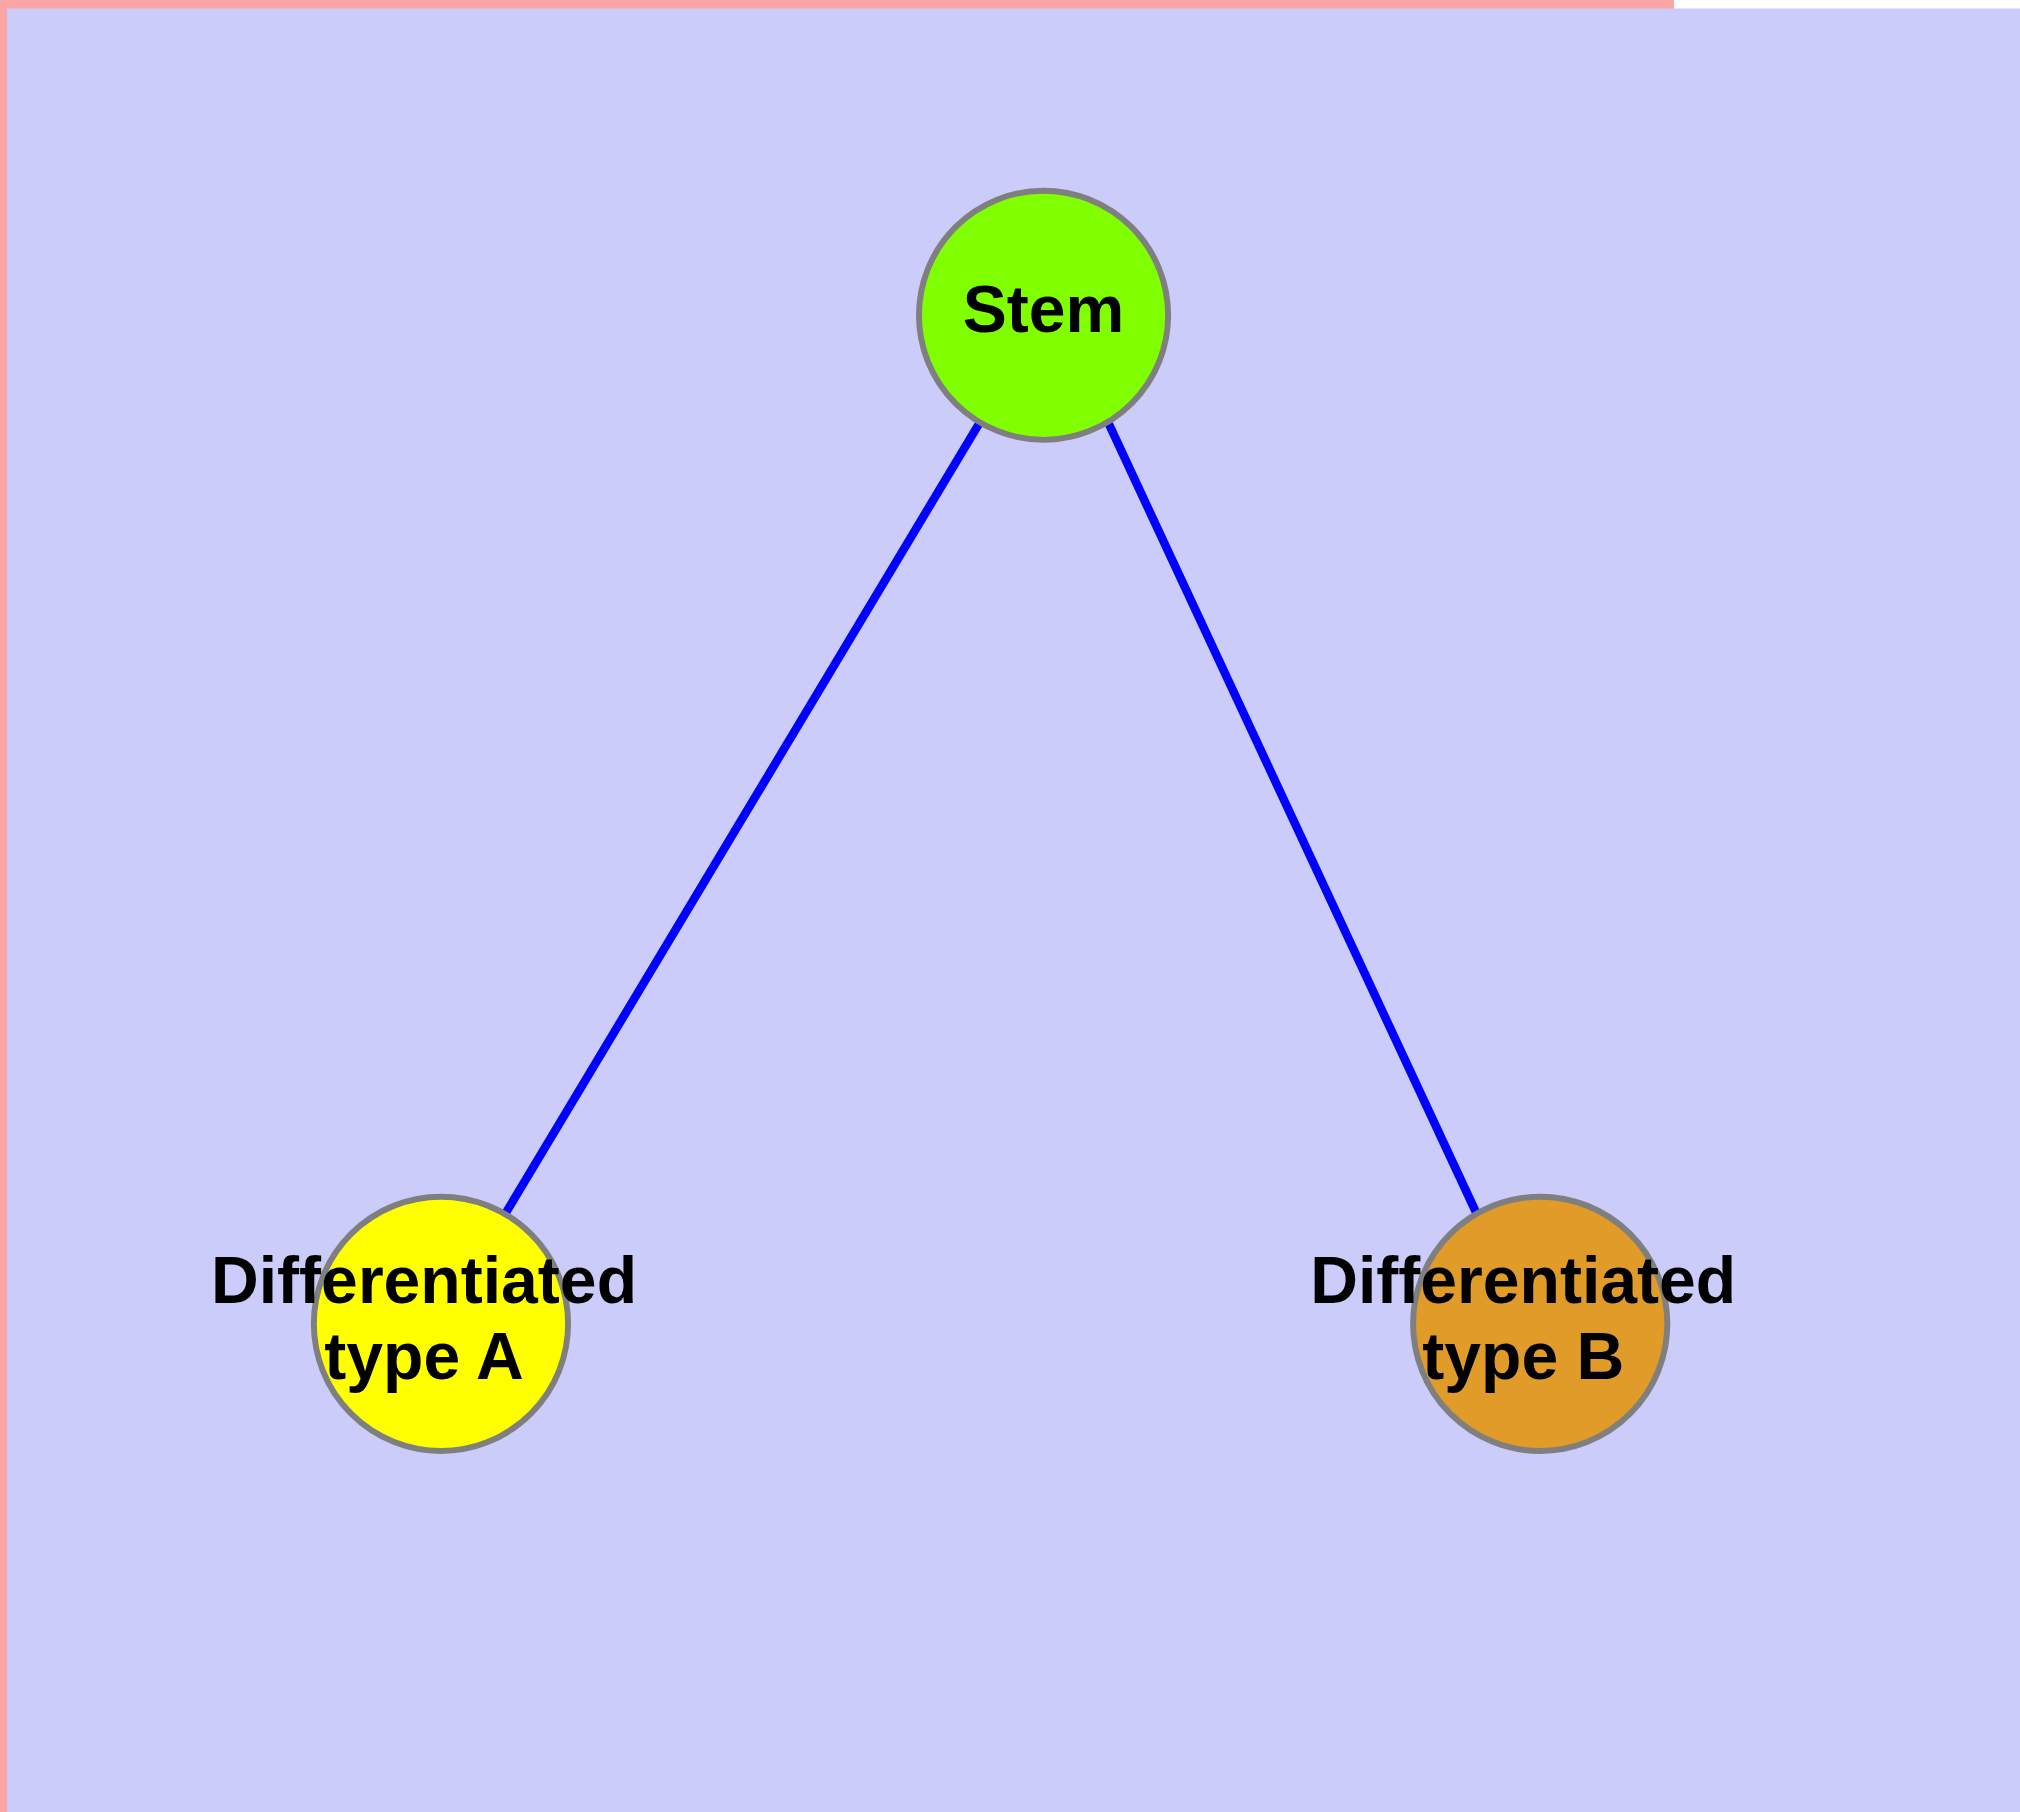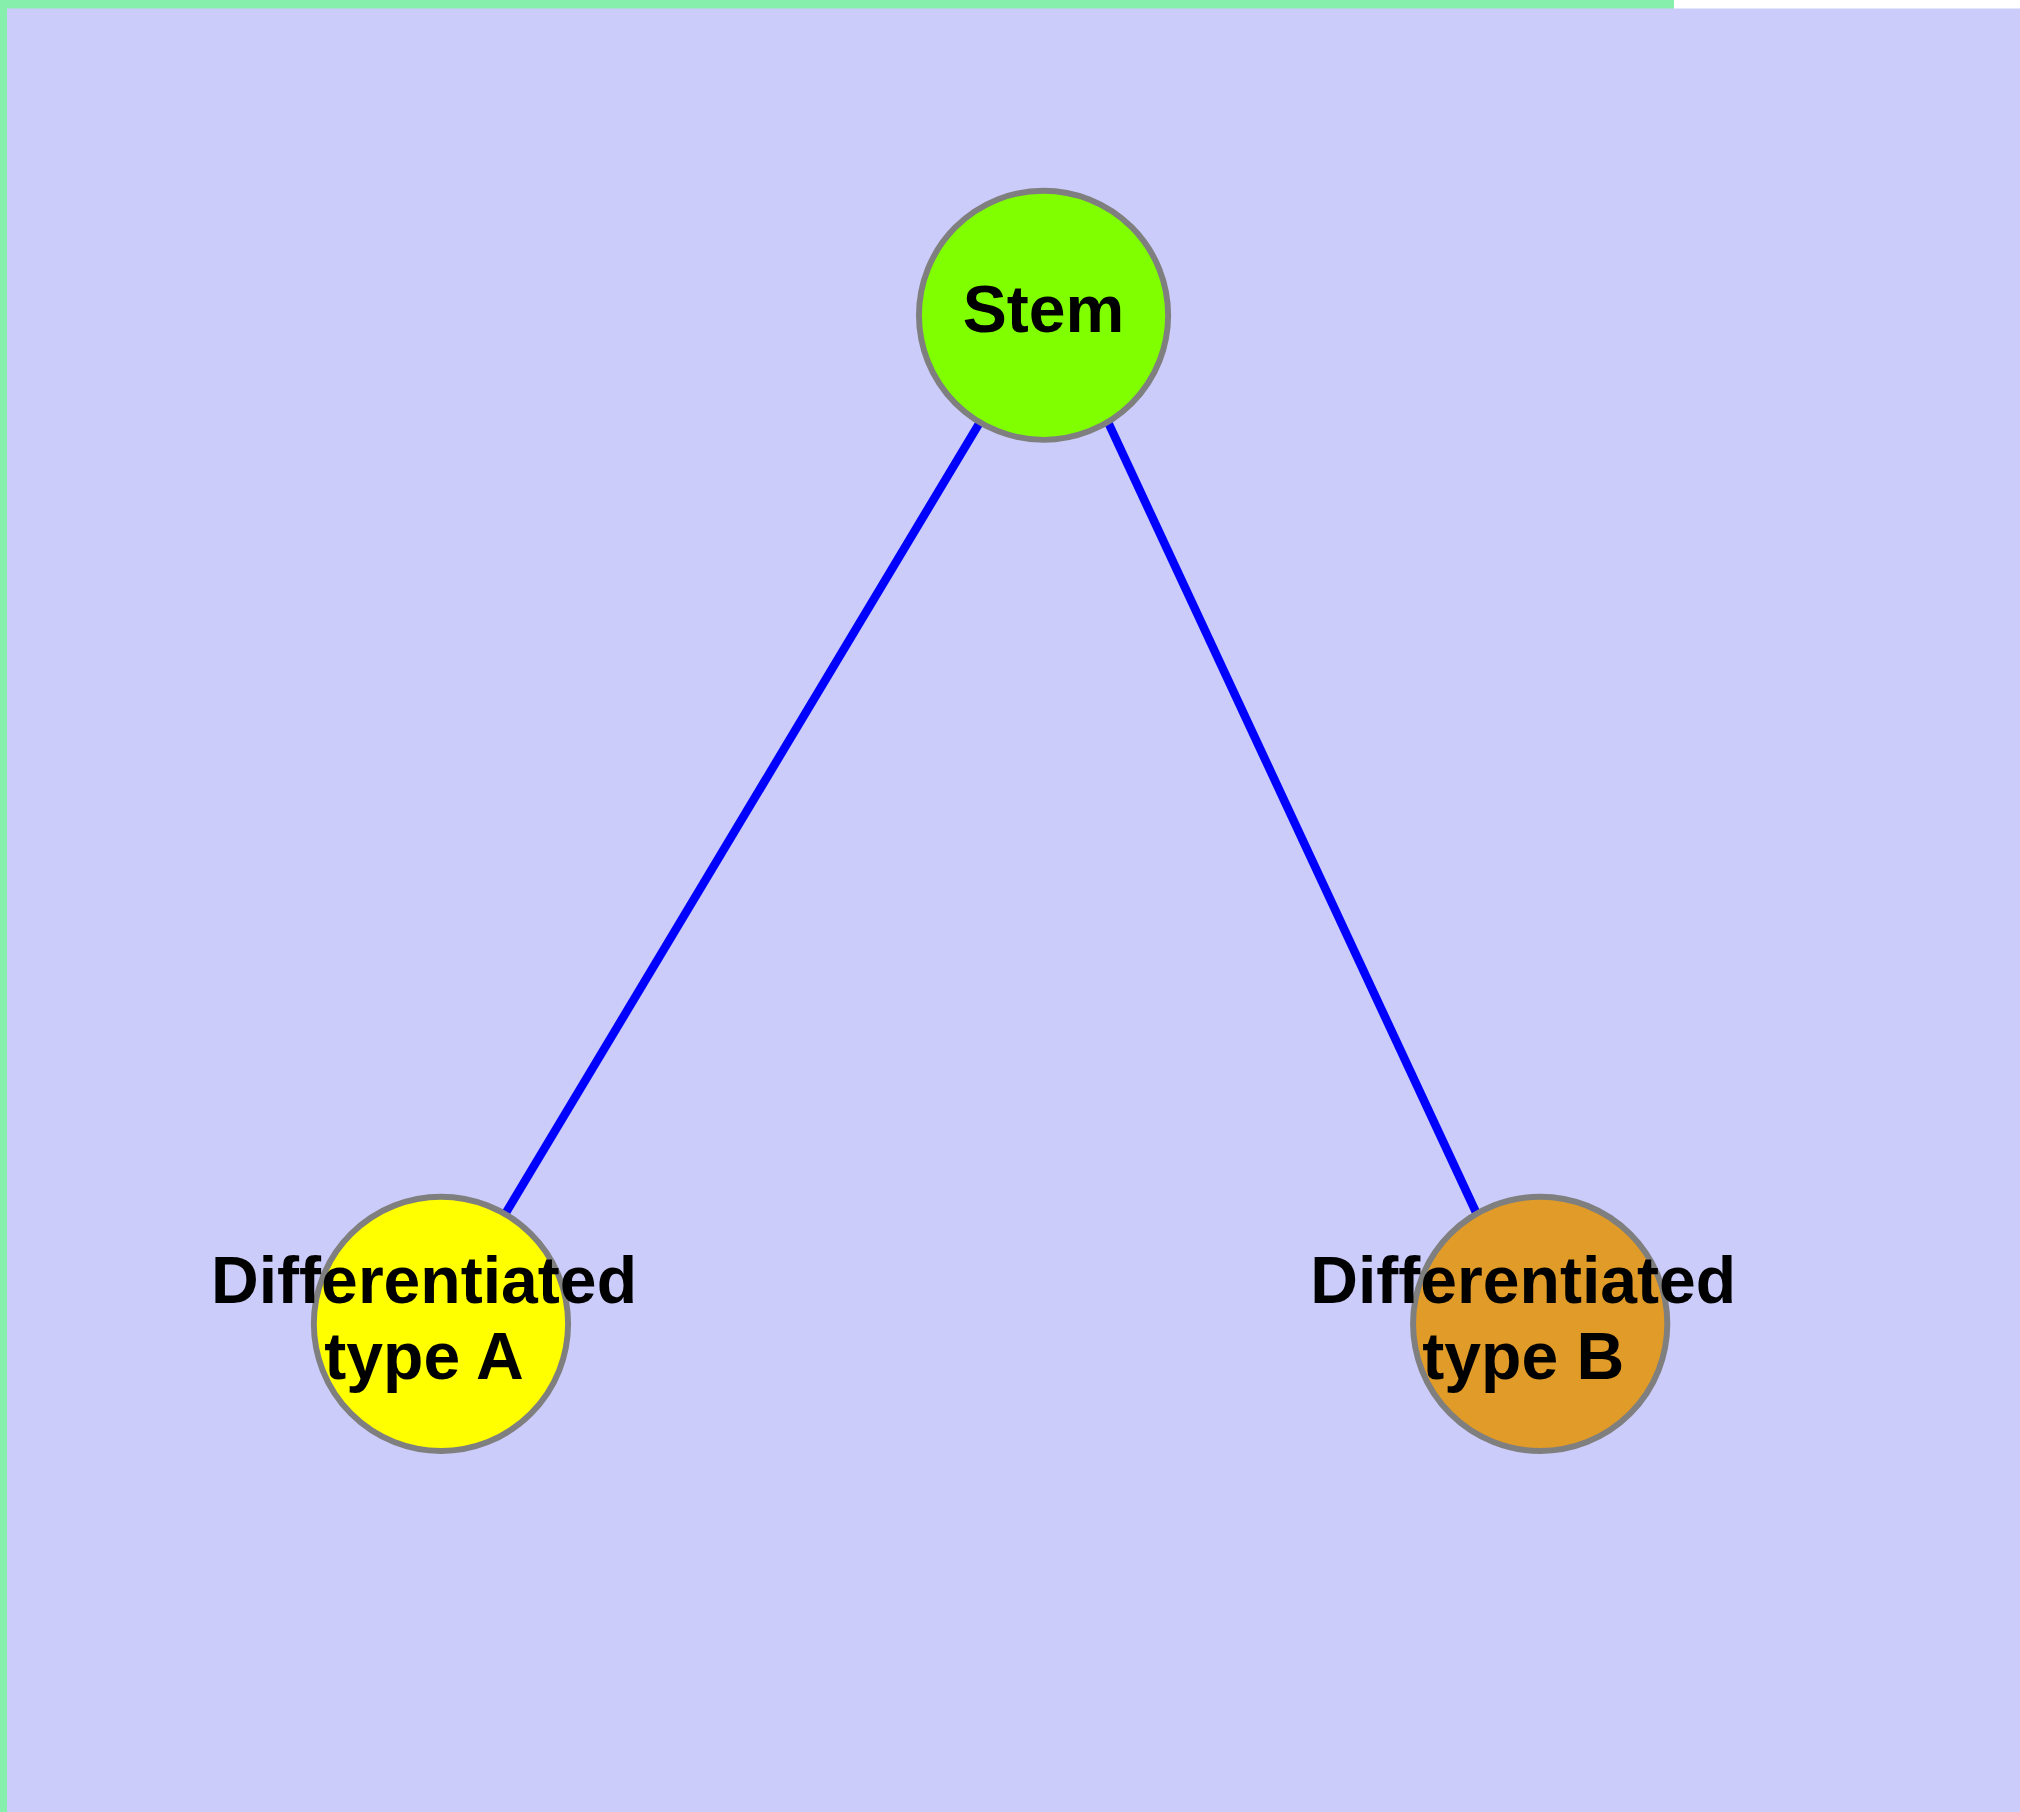--- a/index.html
+++ b/index.html
@@ -34,21 +34,21 @@
     font-weight: bold;
     fill: #000000;
     text-anchor: middle;
     dominant-baseline: middle;
     white-space: pre;
   }
 </style>
 </head>
 <body style="width: 2021px; height: 1812px;">
 
-<div id="graph-canvas" style="width: 1674px; height: 1812px; background: #86efac;">
+<div id="graph-canvas" style="width: 1674px; height: 1812px; background: #fca5a5;">
   <svg id="graph-svg" viewBox="0 0 2384 2138" xmlns="http://www.w3.org/2000/svg" style="width: 2021px; height: 1812px;">
 
     <rect id="plot-background" x="8" y="10" width="2376" height="2128" fill="#ccccfa"></rect>
 
     <g id="edges-layer">
       <line id="edge-stem-diff_a" x1="1156" y1="498" x2="596" y2="1432" stroke="#0000ff" stroke-width="10" stroke-linecap="butt"></line>
       <line id="edge-stem-diff_b" x1="1307" y1="498" x2="1742" y2="1432" stroke="#0000ff" stroke-width="10" stroke-linecap="butt"></line>
     </g>
 
     <g id="nodes-layer">

